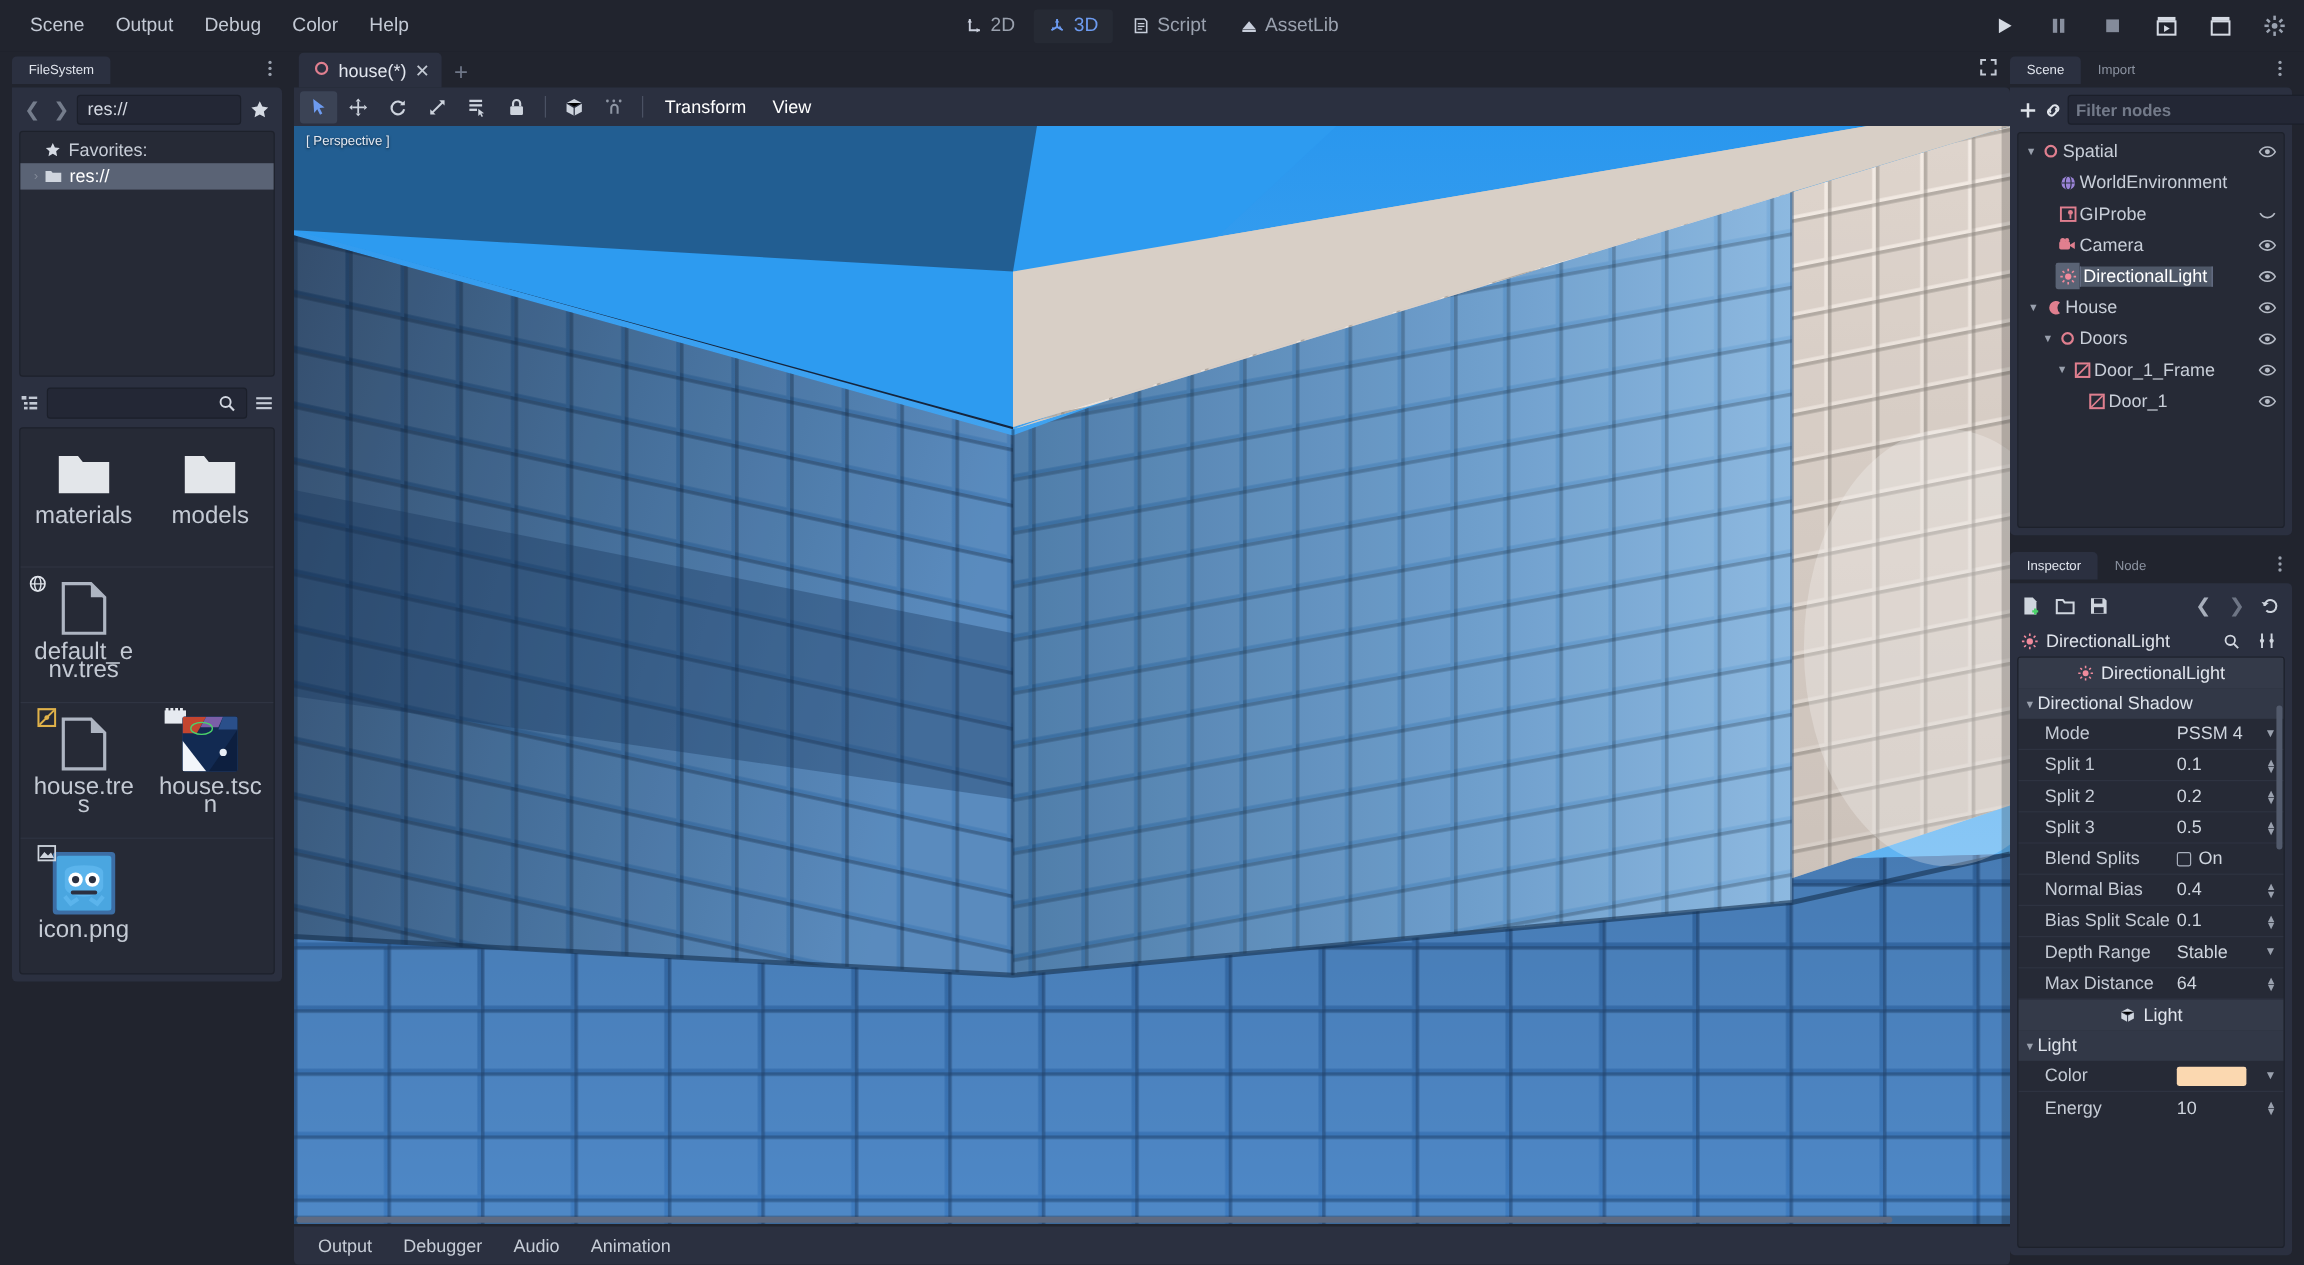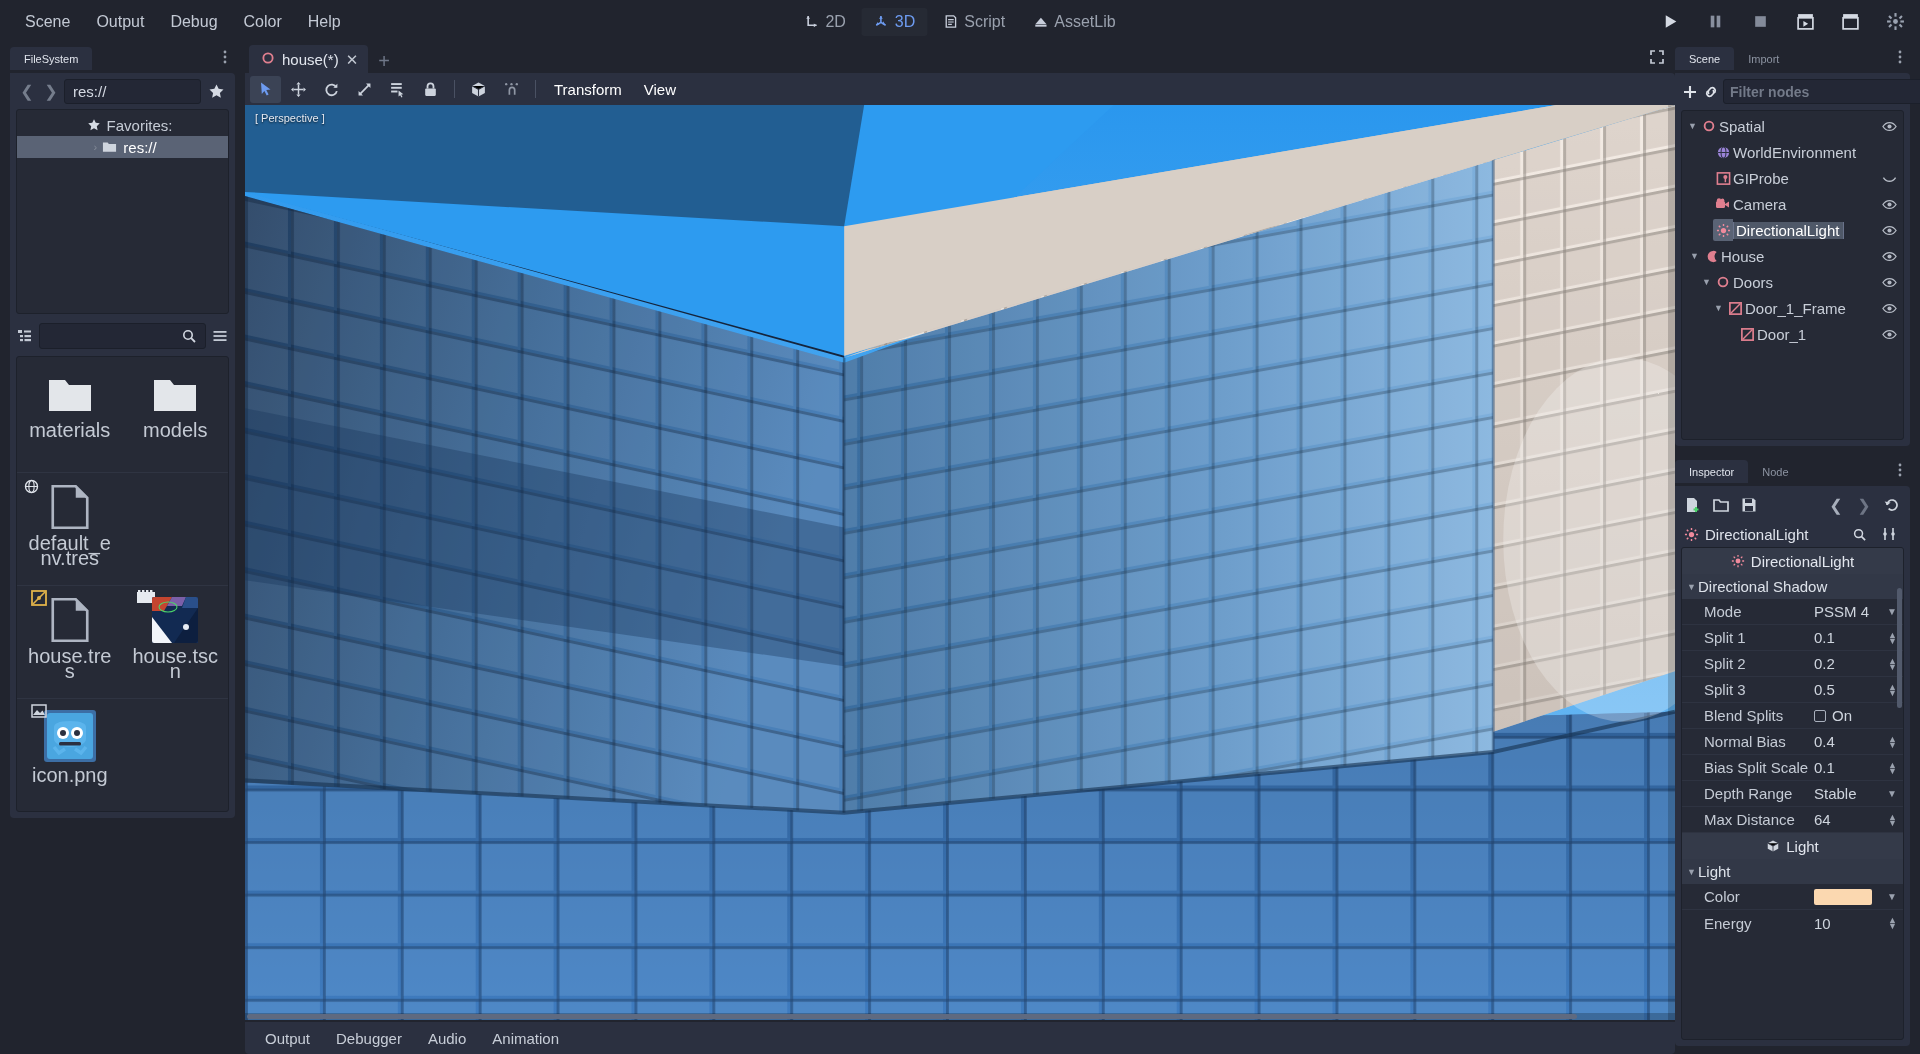--- a/index.html
+++ b/index.html
@@ -54,21 +54,21 @@
   .dock-menu-dots{ position:absolute; right:2px; top:4px; cursor:pointer; }
   .dock-body{ background:#2b3040; border-radius:0 4px 4px 4px; padding:6px; flex:0 0 auto; }
   .fs-navrow{ display:flex; align-items:center; gap:2px; margin-bottom:5px; }
   .nav-arrow{ width:22px; height:24px; display:flex; align-items:center; justify-content:center; color:#757d8c; cursor:pointer; font-size:16px; }
   .path-field{
     flex:1 1 auto; height:25px; background:#232735; border:1px solid #1b1f2a; border-radius:3px;
     display:flex; align-items:center; padding:0 8px; color:#d4d9e2; font-size:15px; cursor:text;
   }
   .star-btn{ width:26px; height:25px; display:flex; align-items:center; justify-content:center; cursor:pointer; }
   .fs-tree{ background:#262a36; border:1px solid #1d212b; border-radius:3px; height:205px; padding:4px 0; }
-  .tree-row{ display:flex; align-items:center; height:22px; padding:0 6px; font-size:15px; color:#c6ccd6; cursor:pointer;justify-content:center; }
+  .tree-row{ display:flex; align-items:center; height:22px; padding:0 6px; font-size:15px; color:#c6ccd6; cursor:pointer; }
   .tree-row.sel{ background:#5a6375; color:#fff; }
   .tree-ind{ width:14px; display:inline-block; text-align:center; color:#828a98; font-size:11px; }
 
   .fs-searchrow{ display:flex; align-items:center; gap:5px; margin-top:9px; }
   .fs-search{
     flex:1 1 auto; height:26px; background:#232735; border:1px solid #1b1f2a; border-radius:3px;
     display:flex; align-items:center; padding:0 8px; position:relative; cursor:text;
   }
   .fs-search input{
     background:transparent; border:none; outline:none; color:#d4d9e2; font-size:14px; width:100%;

